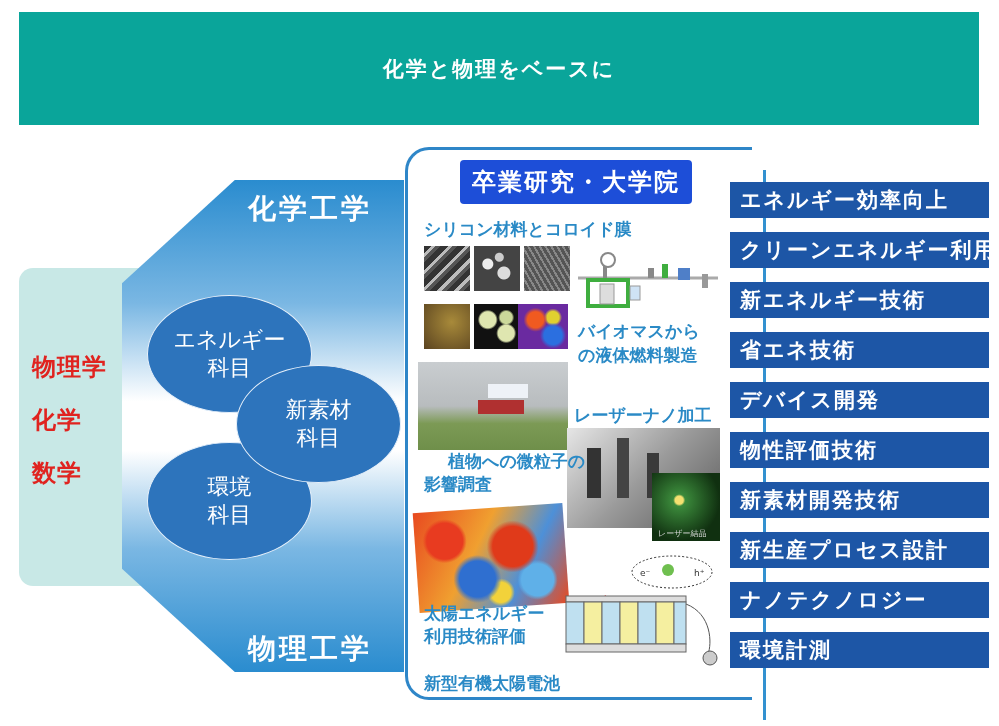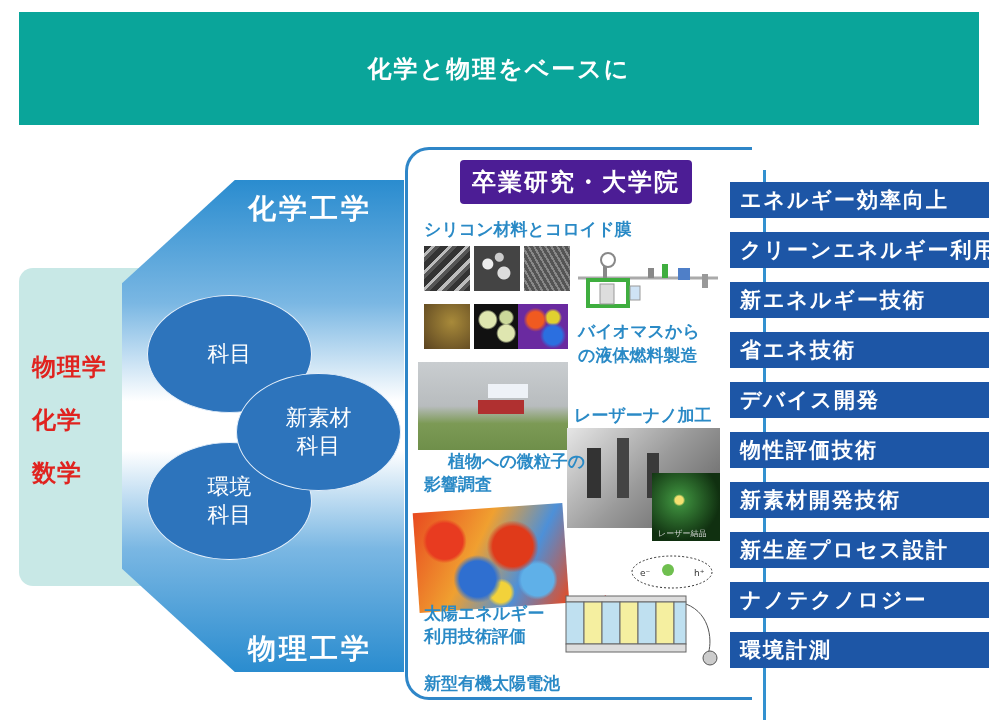--- a/index.html
+++ b/index.html
@@ -6,21 +6,21 @@
   html, body { width: 999px; height: 726px; background: #ffffff; overflow: hidden; }
   body { position: relative; font-family: "DejaVu Sans", "Liberation Sans", sans-serif; }
 
   
   .banner {
     position: absolute; left: 19px; top: 12px; width: 960px; height: 113px;
     background: #0aa59a;
     display: flex; flex-direction: column; align-items: center; justify-content: center;
     color: #ffffff; font-weight: bold;
   }
-  .banner .line { font-size: 24px; line-height: 44px; letter-spacing: 2px; }
+  .banner .line { font-size: 21px; line-height: 44px; letter-spacing: 2px; }
 
   
   .base-panel {
     position: absolute; left: 19px; top: 268px; width: 140px; height: 318px;
     background: #c8e8e6; border-radius: 14px;
   }
   .base-list { position: absolute; left: 32px; top: 355px; }
   .base-item {
     color: #e0231f; font-weight: bold; font-size: 24px;
     line-height: 25px; margin-bottom: 28px; letter-spacing: 1px;
@@ -39,32 +39,32 @@
   .funnel-bottom { left: 248px; top: 630px; }
 
   
   .ellipse {
     position: absolute; width: 165px; height: 118px; border-radius: 50%;
     background: #2d74bc; border: 1px solid #e6f0fa;
     display: flex; flex-direction: column; align-items: center; justify-content: center;
     color: #ffffff; font-size: 22px; line-height: 28px; text-align: center;
   }
   .e-energy { left: 147px; top: 295px; z-index: 2; }
-  .e-material { left: 236px; top: 373px; z-index: 3; }
+  .e-material { left: 236px; top: 365px; z-index: 3; }
   .e-env { left: 147px; top: 442px; z-index: 1; }
 
   
   .research {
     position: absolute; left: 405px; top: 147px; width: 347px; height: 553px;
     border: 3px solid #2e86c8; border-radius: 24px; background: #ffffff;
     border-right: none; border-top-right-radius: 0; border-bottom-right-radius: 0;
   }
   .research-title {
     position: absolute; left: 460px; top: 160px; width: 232px; height: 44px;
-    background: #4c1d95; border-radius: 4px; color: #ffffff;
+    background: #1d4ed8; border-radius: 4px; color: #ffffff;
     font-weight: bold; font-size: 24px; line-height: 44px; text-align: center; letter-spacing: 2px;
   }
   .r-label {
     position: absolute; color: #2a8ac6; font-weight: bold; font-size: 17px; line-height: 22px;
   }
   .img { position: absolute; overflow: hidden; }
 
   
   .vline { position: absolute; left: 763px; top: 170px; width: 3px; height: 550px; background: #3391d0; }
   .tech-item {
@@ -85,20 +85,21 @@
 <div class="base-list">
   <div class="base-item">物理学</div>
   <div class="base-item">化学</div>
   <div class="base-item">数学</div>
 </div>
 
 <div class="funnel-label funnel-top">化学工学</div>
 <div class="funnel-label funnel-bottom">物理工学</div>
 
 <div class="ellipse e-energy">
+  <span>エネルギー</span>
   <span>科目</span>
 </div>
 <div class="ellipse e-material">
   <span>新素材</span>
   <span>科目</span>
 </div>
 <div class="ellipse e-env">
   <span>環境</span>
   <span>科目</span>
 </div>

